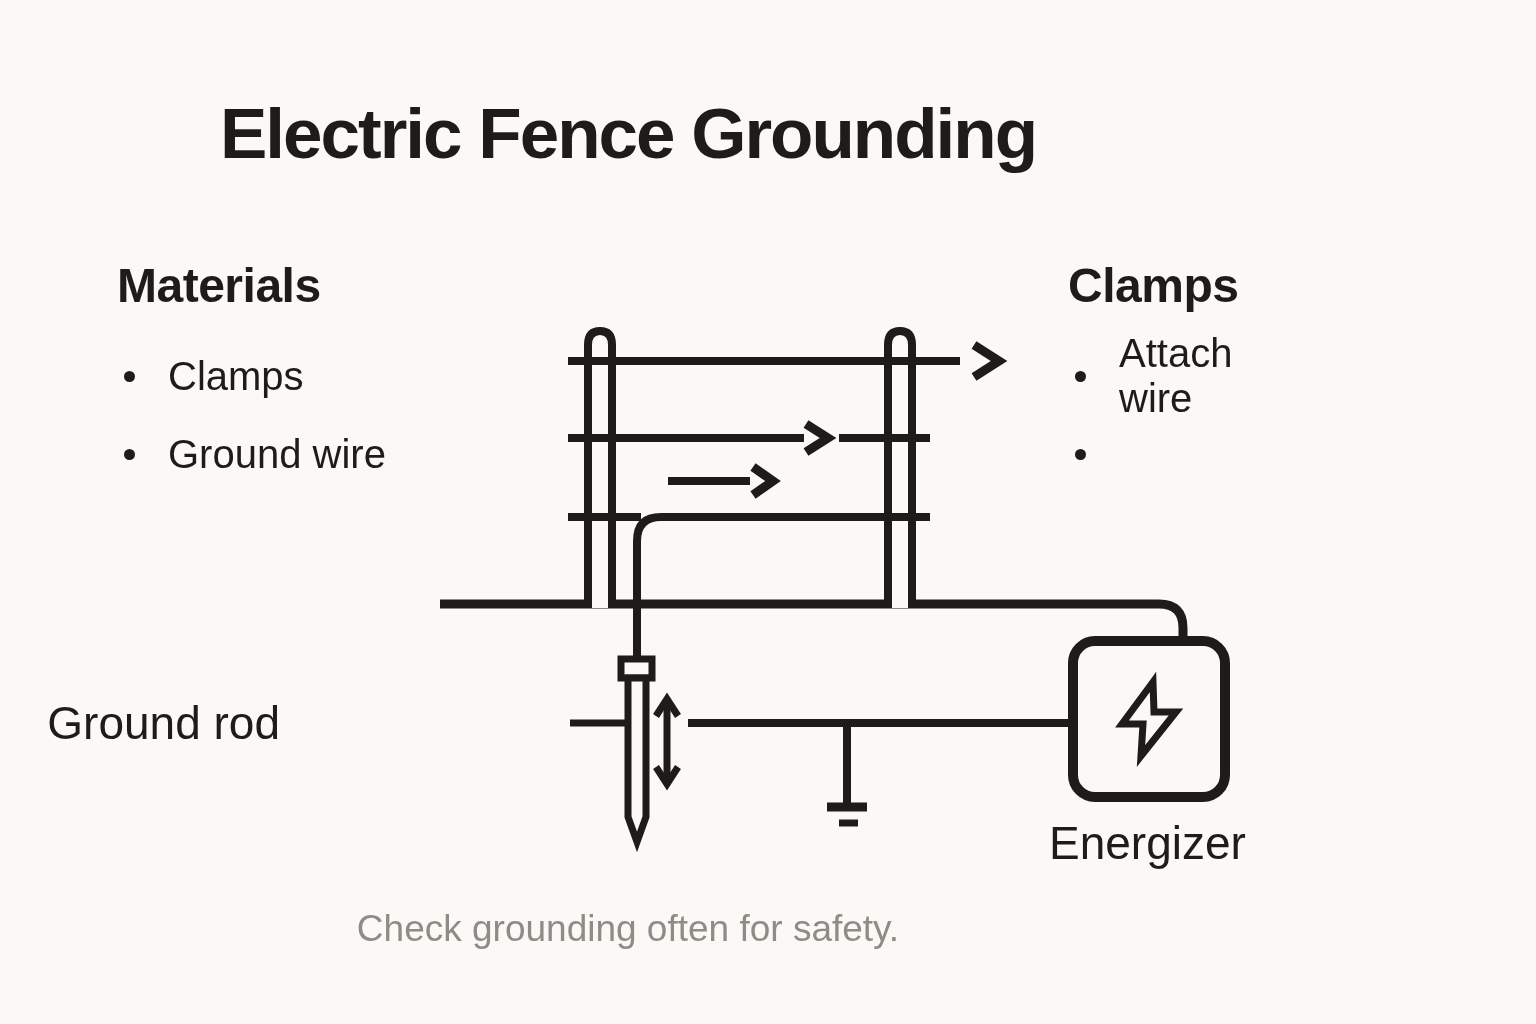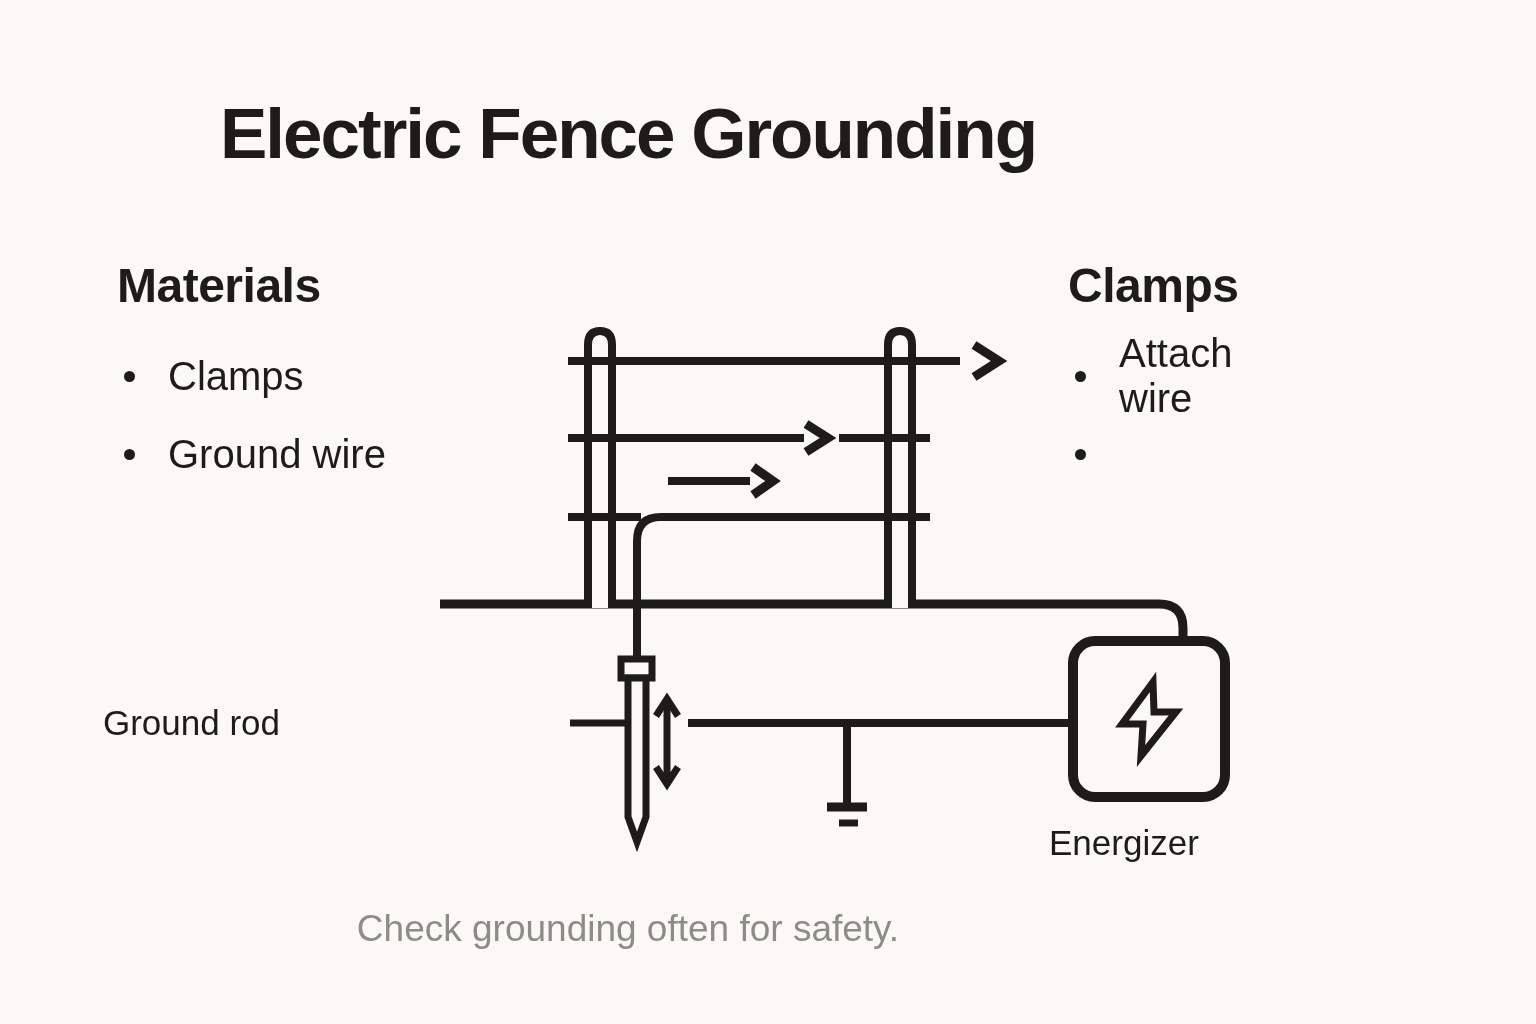--- a/index.html
+++ b/index.html
@@ -38,21 +38,21 @@
   .dot{
     flex:0 0 auto;width:11px;height:11px;border-radius:50%;
     background:var(--ink);margin-left:7px;margin-right:33px;
   }
 
   .diagram-svg{position:absolute;left:0;top:0;}
   .diagram-svg .ln{stroke:var(--ink);fill:none;}
   .diagram-svg .shape{stroke:var(--ink);fill:var(--bg);}
 
   .diagram-label{
-    position:absolute;font-size:35px;color:var(--ink);line-height:48px;
+    position:absolute;font-size:46px;color:var(--ink);line-height:48px;
   }
   #ground-rod-label{right:976px;top:699px;text-align:right;white-space:nowrap;}
   #energizer-label{left:1049px;top:818px;width:210px;text-align:left;line-height:50px;}
 
   .caption{
     position:absolute;left:0;right:0;top:908px;
     text-align:center;font-size:37px;color:var(--muted,#8e8c87);
   }
 </style>
 </head>

